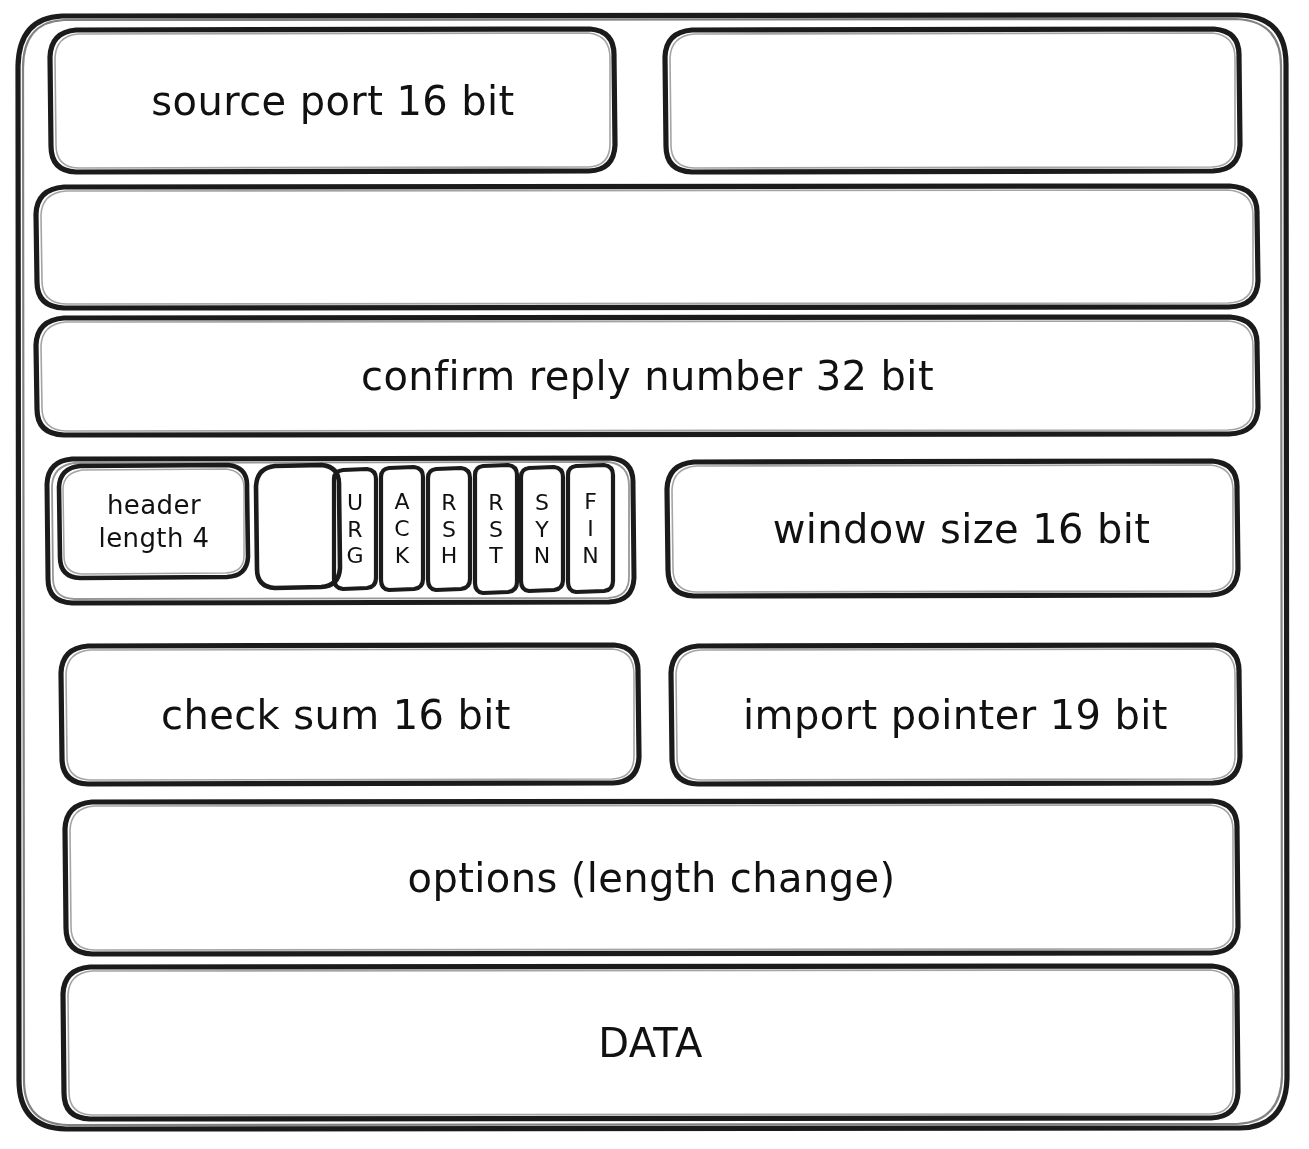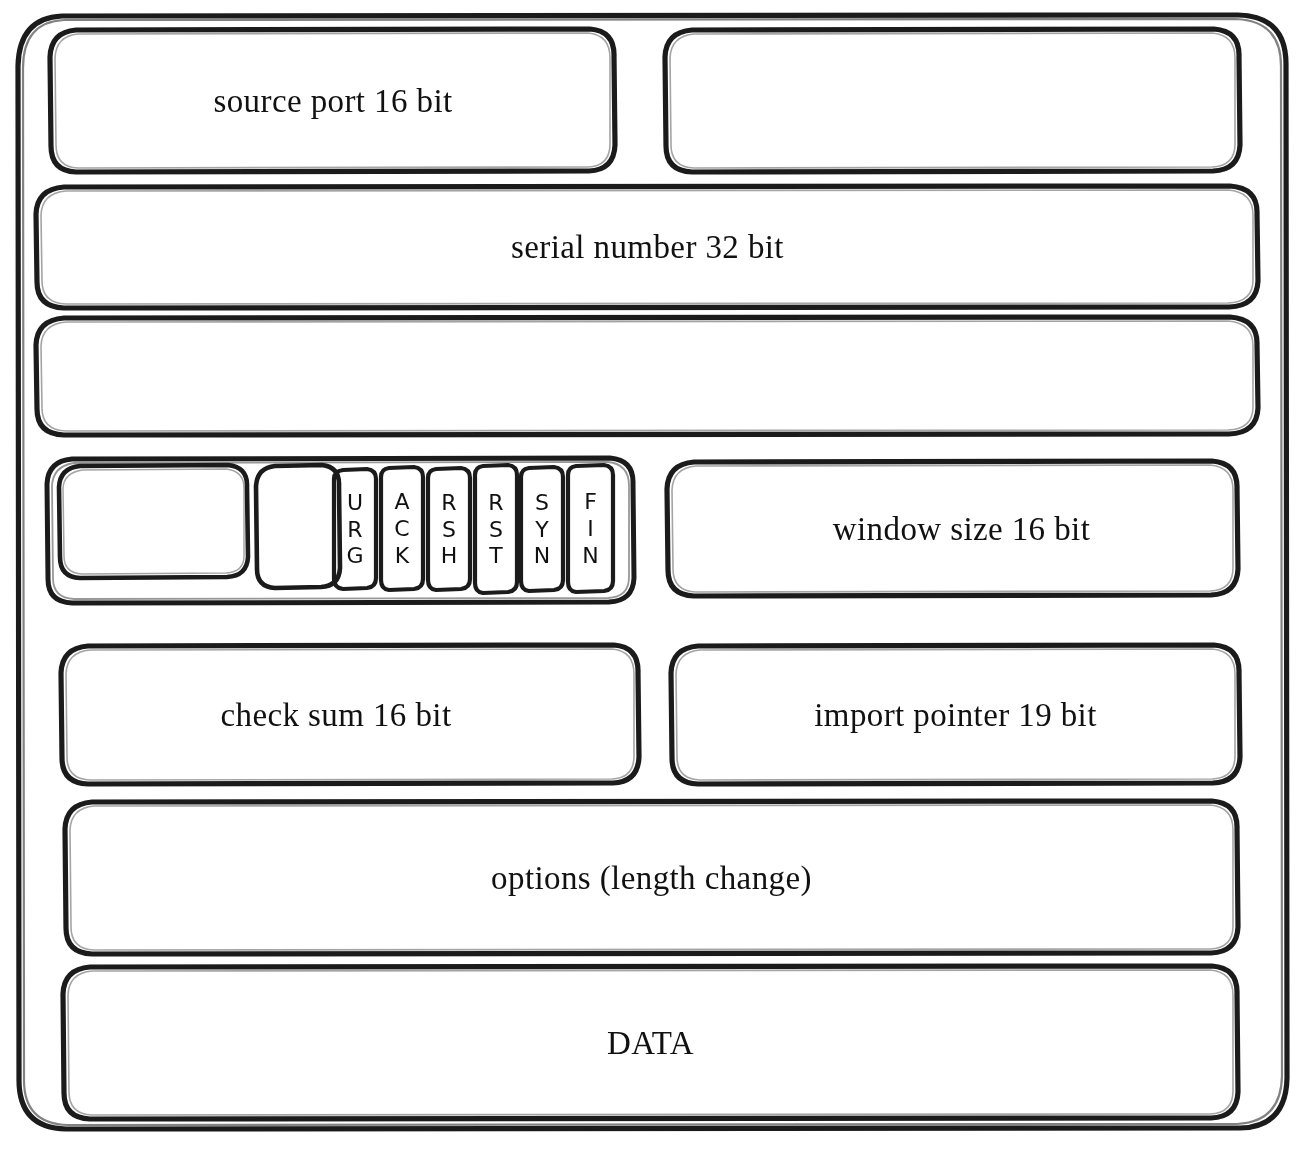--- a/index.html
+++ b/index.html
@@ -49,21 +49,21 @@
     text-align: center;
     color: #111111;
     font-family: "DejaVu Sans", sans-serif;
     font-weight: 400;
     letter-spacing: 0.4px;
     white-space: pre-line;
     line-height: 1.22;
     user-select: none;
   }
 
-  .size-big { font-size: 33px; font-family: Liberation Serif, serif; }
+  .size-big { font-size: 40px; }
   .size-hdr { font-size: 26px; line-height: 1.28; }
 
   
   .flag-box {
     position: absolute;
     display: flex;
     flex-direction: column;
     align-items: center;
     justify-content: center;
     color: #111111;
@@ -168,23 +168,25 @@
 
     <g>
       <path d="M 90 967 L 1212 966 Q 1238 968 1237 994 L 1238 1092 Q 1237 1117 1211 1118 L 90 1119 Q 64 1118 64 1093 L 63 994 Q 64 969 90 967 Z" stroke-width="5.2"></path>
       <path d="M 92 971 L 1210 970 Q 1233 972 1233 995 L 1233 1091 Q 1233 1113 1210 1114 L 92 1115 Q 69 1114 69 1092 L 68 995 Q 69 973 92 971" stroke-width="1.6" opacity="0.4"></path>
     </g>
   </svg>
 
   <div class="field-label size-big" style="left:51px; top:30px; width:564px; height:142px;">source port 16 bit</div>
 
 
-  <div class="field-label size-big" style="left:37px; top:187px; width:1221px; height:121px;">serial number 32 bit</div>
-
-
+
+  <div class="field-label size-big" style="left:37px; top:318px; width:1221px; height:117px;">confirm reply number 32 bit</div>
+
+  <div class="field-label size-hdr" style="left:60px; top:466px; width:188px; height:112px;">header
+length 4</div>
 
   <div class="field-label size-hdr" style="left:257px; top:466px; width:83px; height:122px;"></div>
 
   <div class="flag-box" style="left:334px; top:470px; width:42px; height:119px;">
     <span class="flag-letters">
       <span>U</span>
         <span>R</span>
         <span>G</span>
     </span>
   </div>

